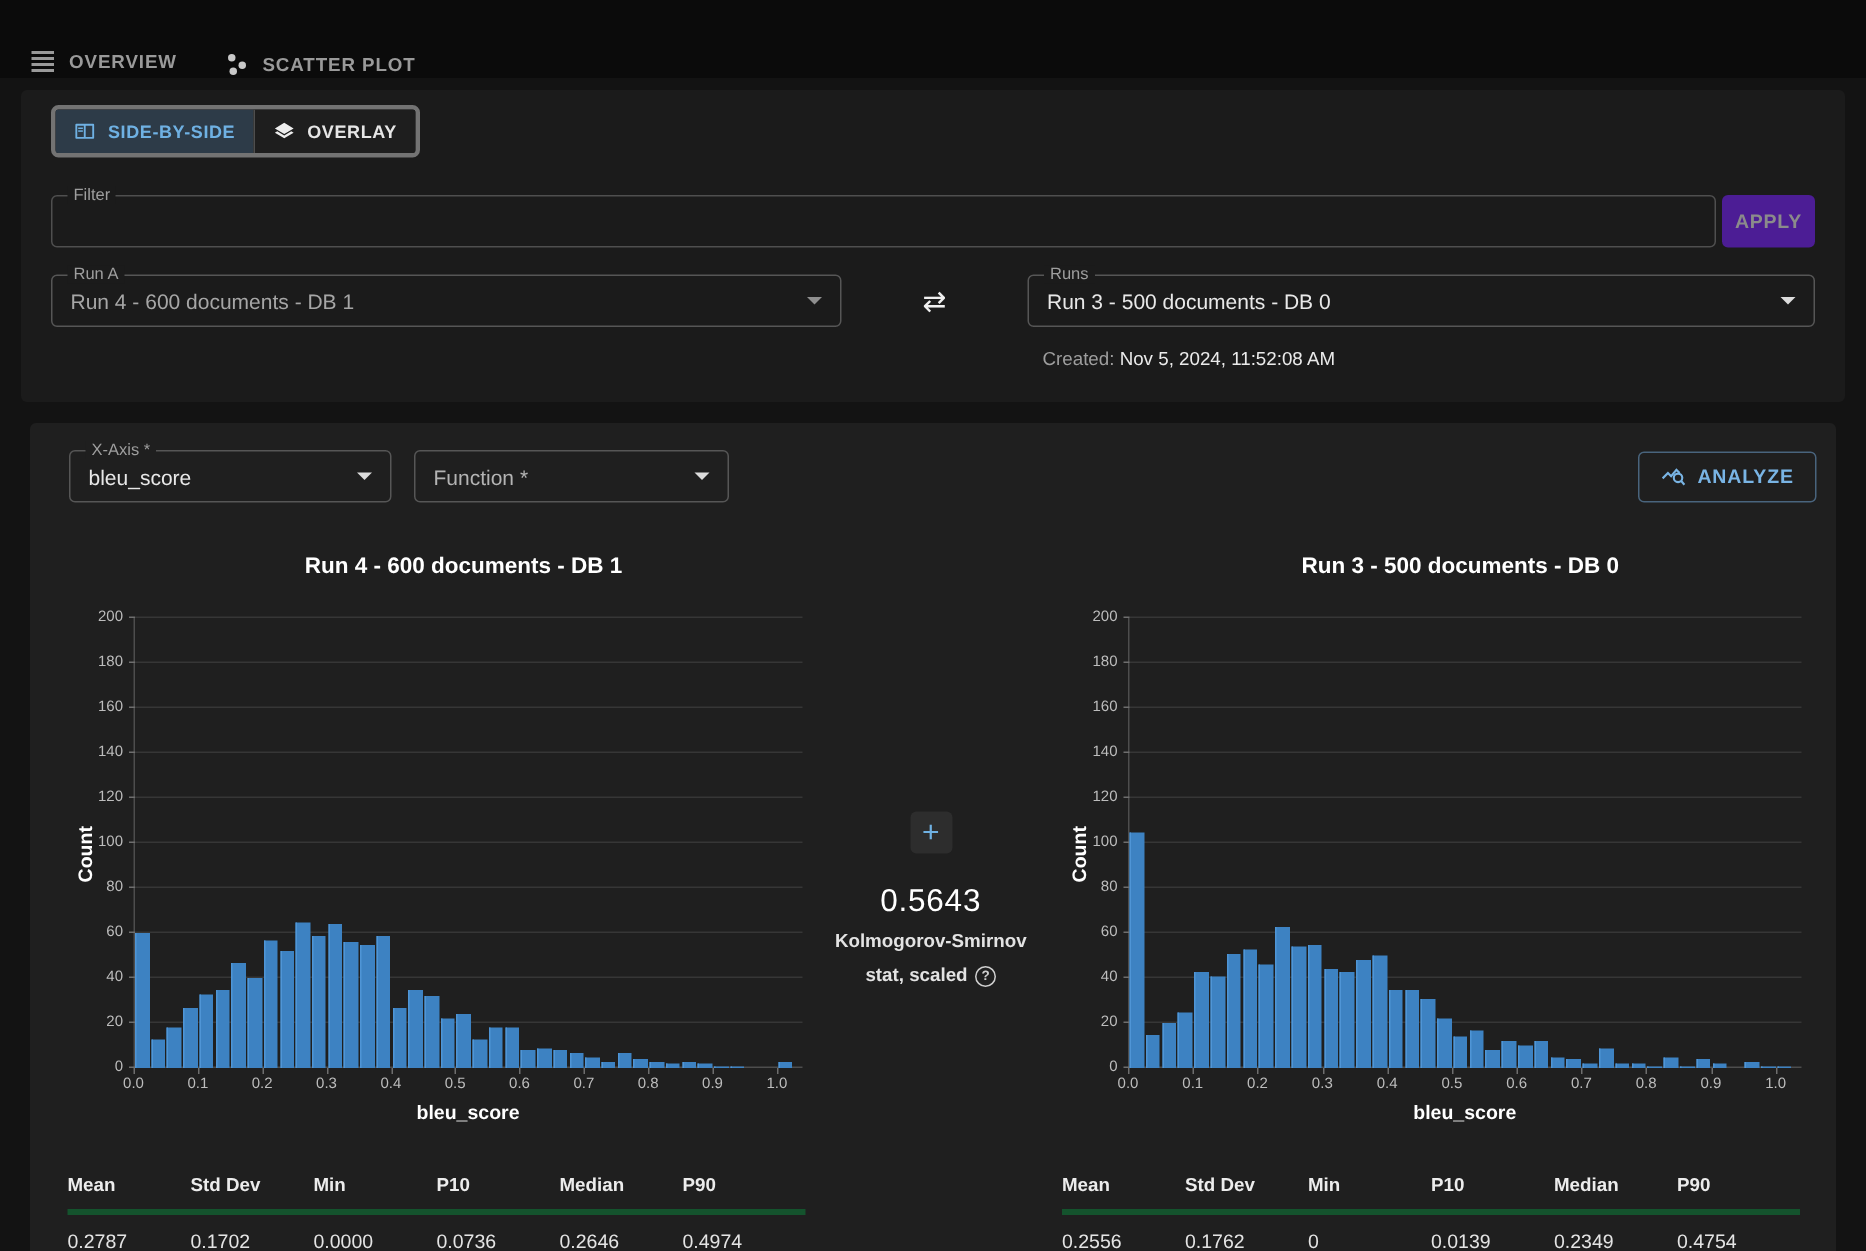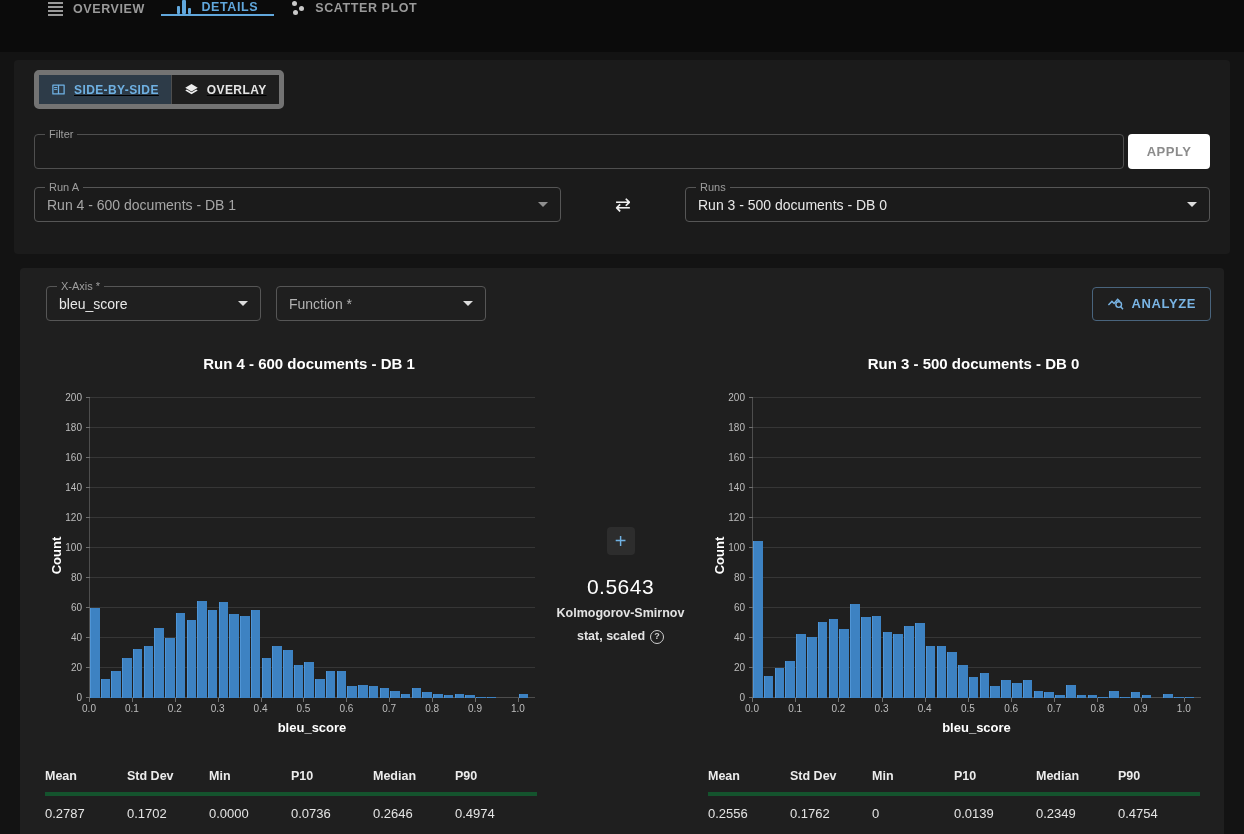--- a/index.html
+++ b/index.html
@@ -1,56 +1,56 @@
 <!DOCTYPE html>
 <html><head>
 <meta charset="utf-8">
 <style>
   * { box-sizing: border-box; margin: 0; padding: 0; }
   html,body { width:1244px; height:834px; overflow:hidden; background:#131313;
     font-family:"Liberation Sans", sans-serif; -webkit-font-smoothing:antialiased; }
 
   
-  .topbar { height:52px; background:#0b0b0b; display:flex; align-items:flex-start; padding-left:32px; }
+  .topbar { height:52px; background:#0b0b0b; display:flex; align-items:flex-end; padding-left:5px; }
   .tab { display:flex; align-items:center; gap:10px; padding:0 16px; cursor:pointer;
     font-size:12.5px; font-weight:bold; letter-spacing:.6px; color:#9a9a9a; border-bottom:2px solid transparent; }
   .tab.active { color:#61a7dc; border-bottom-color:#61a7dc; }
   .icon-lines span { display:block; width:15px; height:2px; background:#9a9a9a; margin:2px 0; }
   .icon-bars { display:flex; align-items:flex-end; gap:2px; height:14px; }
   .icon-bars i { display:block; width:3.5px; background:#61a7dc; border-radius:1px; }
   .icon-dots { position:relative; width:15px; height:15px; }
   .icon-dots i { position:absolute; width:5px; height:5px; border-radius:50%; background:#c9c9c9; }
 
   
   .top-card { margin:8px 14px 0; background:#1b1b1b; border-radius:4px; padding:10px 20px 20px; }
   .panel { margin:14px 20px 0; background:#1f1f1f; border-radius:4px; padding:18px 13px 0; height:620px; }
 
   
-  .seg { display:inline-flex; border:5px solid #737373; border-radius:5px; overflow:hidden;text-decoration:underline; }
+  .seg { display:inline-flex; border:3px solid #737373; border-radius:5px; overflow:hidden; }
   .seg-btn { display:flex; align-items:center; gap:8px; padding:7px 12px; font-size:12px; font-weight:bold;
     letter-spacing:.4px; color:#e6e6e6; background:#1e1e1e; cursor:pointer; }
   .seg-btn.active { background:#2d3b48; color:#6fb1e3; }
   .seg-btn + .seg-btn { border-left:1px solid #4e4e4e; }
 
   
   .field { position:relative; border:1px solid #565656; border-radius:4px; height:35px;
     display:flex; align-items:center; padding:0 12px; }
   .field .flabel { position:absolute; top:-7px; left:10px; font-size:11px; color:#9e9e9e;
     padding:0 4px; line-height:12px; }
   .top-card .field .flabel { background:#1b1b1b; }
   .panel .field .flabel { background:#1f1f1f; }
   .fvalue { font-size:14px; color:#e8e8e8; }
   .fvalue.dim { color:#a6a6a6; }
   .caret { margin-left:auto; width:0; height:0; border-left:5px solid transparent;
     border-right:5px solid transparent; border-top:5.5px solid #dcdcdc; }
   .caret.dim { border-top-color:#8f8f8f; }
 
   .filter-row { display:flex; align-items:stretch; gap:4px; margin-top:25px; }
   .filter-field { flex:1; }
-  .apply-btn { width:82px; border:none; border-radius:4px; background:#ffffff; color:#8b8b8b;
+  .apply-btn { width:62px; border:none; border-radius:4px; background:#4c1d95; color:#8b8b8b;
     font-family:inherit; font-size:13px; font-weight:bold; letter-spacing:.5px; }
 
   .runs-row { display:flex; align-items:center; margin-top:18px; }
   .run-a-field { width:527px; }
   .runs-field { width:525px; }
   .swap-wrap { flex:1; text-align:center; color:#f0f0f0; font-size:19px; }
 
   .meta-row { display:flex; margin-top:12px; }
   .meta-left { width:527px; padding-left:13px; }
   .meta-mid { flex:1; }
@@ -108,28 +108,20 @@
 <div class="topbar">
   <div class="tab">
     <span class="icon-lines">
         <span></span>
         <span></span>
         <span></span>
         <span></span>
       </span>
     <span>OVERVIEW</span>
   </div>
-  <div class="tab active">
-    <span class="icon-bars">
-        <i style="height:8px"></i>
-        <i style="height:14px"></i>
-        <i style="height:6px"></i>
-      </span>
-    <span>DETAILS</span>
-  </div>
   <div class="tab">
     <span class="icon-dots">
       <i style="left:2px;top:1px"></i>
         <i style="left:9px;top:6px"></i>
         <i style="left:3px;top:10px"></i>
     </span>
     <span>SCATTER PLOT</span>
   </div>
 </div>
 
@@ -172,20 +164,23 @@
     <div class="field runs-field">
       <span class="flabel">Runs</span>
       <span class="fvalue">Run 3 - 500 documents - DB 0</span>
       <span class="caret"></span>
     </div>
   </div>
 
   <div class="meta-row">
     <div class="meta-mid"></div>
     <div class="meta-right">
+      <div class="meta-line">
+        <span>Created:</span> <b>Nov 5, 2024, 11:52:08 AM</b>
+      </div>
     </div>
   </div>
 </div>
 
 <div class="panel">
 
   <div class="controls">
     <div class="field xaxis-field">
       <span class="flabel">X-Axis *</span>
       <span class="fvalue">bleu_score</span>

